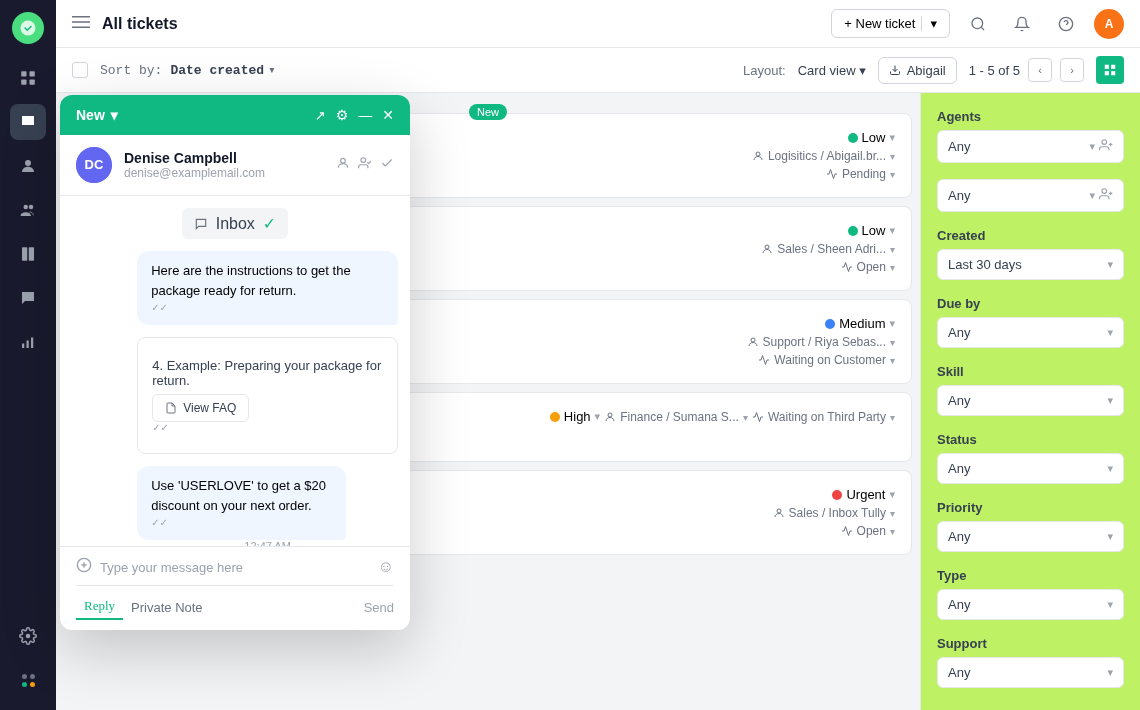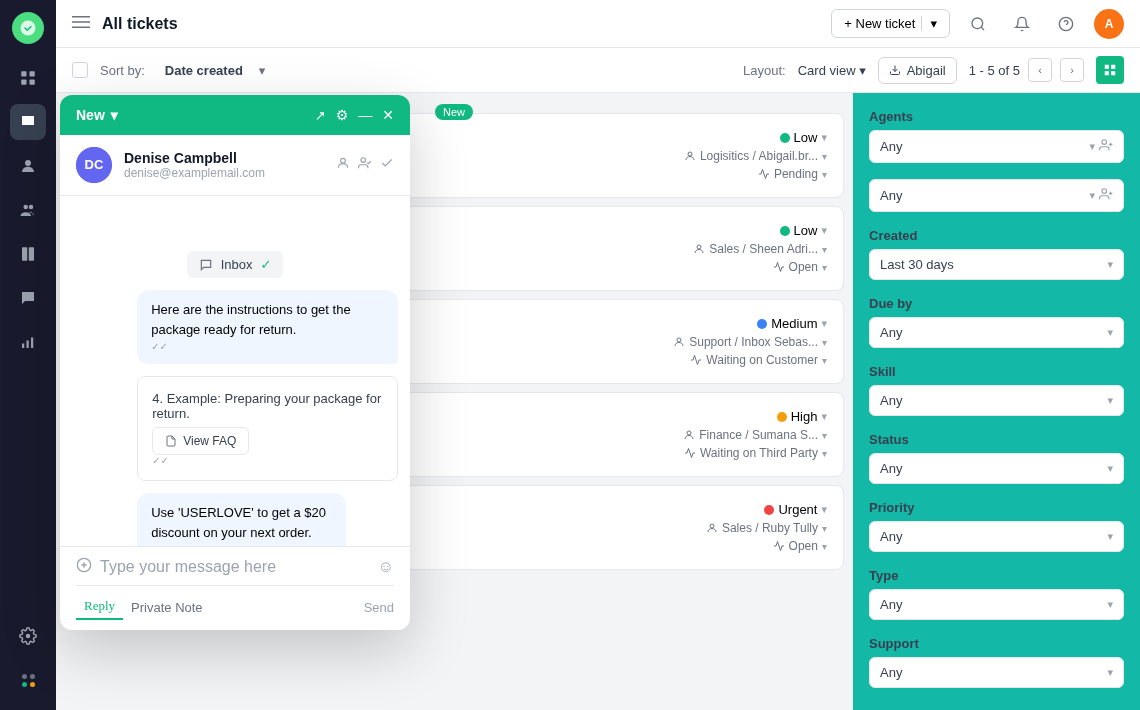--- a/index.html
+++ b/index.html
@@ -27,21 +27,21 @@
     .header-right { display: flex; align-items: center; gap: 12px; }
     .new-ticket-btn { background: white; border: 1px solid #d1d5db; border-radius: 6px; padding: 6px 12px; font-size: 13px; cursor: pointer; display: flex; align-items: center; gap: 6px; }
     .new-ticket-btn .chevron { border-left: 1px solid #d1d5db; padding-left: 8px; }
     .header-icon { width: 32px; height: 32px; display: flex; align-items: center; justify-content: center; cursor: pointer; color: #6b7280; }
     .user-avatar { width: 30px; height: 30px; background: #f97316; border-radius: 50%; display: flex; align-items: center; justify-content: center; font-size: 12px; color: white; font-weight: bold; }
 
     
     .toolbar { background: white; border-bottom: 1px solid #e5e7eb; padding: 8px 16px; display: flex; align-items: center; justify-content: space-between; flex-shrink: 0; }
     .toolbar-left { display: flex; align-items: center; gap: 12px; }
     .checkbox { width: 16px; height: 16px; border: 1px solid #d1d5db; border-radius: 3px; cursor: pointer; }
-    .sort-by { font-size: 13px; color: #6b7280; display: flex; align-items: center; gap: 16px; cursor: pointer; }
+    .sort-by { font-size: 13px; color: #6b7280; display: flex; align-items: center; gap: 4px; cursor: pointer; font-family: Liberation Mono, monospace; }
     .toolbar-right { display: flex; align-items: center; gap: 12px; }
     .layout-text { font-size: 13px; color: #6b7280; }
     .card-view-btn { font-size: 13px; color: #374151; font-weight: 500; cursor: pointer; }
     .export-btn { background: white; border: 1px solid #d1d5db; border-radius: 6px; padding: 5px 10px; font-size: 13px; cursor: pointer; display: flex; align-items: center; gap: 6px; color: #374151; }
     .pagination { font-size: 13px; color: #374151; display: flex; align-items: center; gap: 8px; }
     .pag-btn { width: 24px; height: 24px; border: 1px solid #d1d5db; border-radius: 4px; display: flex; align-items: center; justify-content: center; cursor: pointer; color: #6b7280; font-size: 11px; }
     .grid-btn { width: 28px; height: 28px; background: #10b981; border-radius: 4px; display: flex; align-items: center; justify-content: center; cursor: pointer; }
 
     
     .content-area { flex: 1; display: flex; overflow: hidden; }
@@ -57,21 +57,21 @@
     .dot { width: 10px; height: 10px; border-radius: 50%; flex-shrink: 0; }
     .dot-green { background: #10b981; }
     .dot-blue { background: #3b82f6; }
     .dot-yellow { background: #f59e0b; }
     .dot-red { background: #ef4444; }
 
     .ticket-assignee { display: flex; align-items: center; gap: 4px; font-size: 12px; color: #6b7280; }
     .ticket-status { display: flex; align-items: center; gap: 4px; font-size: 12px; color: #6b7280; }
 
     
-    .right-panel { width: 288px; background: #14b8a6; border-left: 1px solid #e5e7eb; overflow-y: auto; padding: 16px; flex-shrink: 0; }
+    .right-panel { width: 220px; background: #bef264; border-left: 1px solid #e5e7eb; overflow-y: auto; padding: 16px; flex-shrink: 0; }
     .filter-section { margin-bottom: 16px; }
     .filter-label { font-size: 13px; font-weight: 600; color: #374151; margin-bottom: 6px; }
     .filter-select { width: 100%; border: 1px solid #e5e7eb; border-radius: 6px; padding: 7px 10px; font-size: 13px; color: #374151; display: flex; align-items: center; justify-content: space-between; cursor: pointer; background: white; }
     .filter-select .icons { display: flex; align-items: center; gap: 4px; }
 
     
     .chat-overlay { position: absolute; left: 60px; top: 95px; width: 350px; background: white; border-radius: 12px; box-shadow: 0 20px 60px rgba(0,0,0,0.2); z-index: 100; display: flex; flex-direction: column; overflow: hidden; max-height: 600px; }
     .chat-header { padding: 12px 16px; background: #10b981; display: flex; align-items: center; justify-content: space-between; }
     .chat-status-dropdown { background: #10b981; border: none; color: white; font-size: 14px; font-weight: 600; cursor: pointer; display: flex; align-items: center; gap: 6px; }
     .chat-header-actions { display: flex; align-items: center; gap: 10px; color: white; }
@@ -79,38 +79,38 @@
 
     .chat-contact { padding: 12px 16px; border-bottom: 1px solid #e5e7eb; display: flex; align-items: center; gap: 12px; }
     .chat-avatar { width: 36px; height: 36px; border-radius: 50%; background: #6366f1; display: flex; align-items: center; justify-content: center; overflow: hidden; }
     .chat-contact-info { flex: 1; }
     .chat-contact-name { font-size: 14px; font-weight: 600; color: #111827; }
     .chat-contact-email { font-size: 12px; color: #9ca3af; }
     .chat-contact-actions { display: flex; align-items: center; gap: 8px; color: #9ca3af; }
 
     .chat-messages { flex: 1; overflow-y: auto; padding: 12px; display: flex; flex-direction: column; gap: 12px; min-height: 200px; max-height: 350px; }
 
-    .inbox-badge { background: #f3f4f6; border-radius: 6px; padding: 6px 12px; display: flex; align-items: center; gap: 8px; font-size: 13px; color: #374151; align-self: center; margin-top: 43px; }
+    .inbox-badge { background: #f3f4f6; border-radius: 6px; padding: 6px 12px; display: flex; align-items: center; gap: 8px; font-size: 16px; color: #374151; align-self: center; }
     .inbox-badge .check { color: #10b981; }
 
     .msg-bubble { padding: 10px 14px; border-radius: 12px; font-size: 13px; line-height: 1.5; max-width: 80%; }
     .msg-right { background: #eff6ff; align-self: flex-end; border-bottom-right-radius: 4px; }
-    .msg-special { background: white; border: 1px solid #e5e7eb; border-radius: 8px; padding: 14px 14px; align-self: flex-end; max-width: 80%; }
+    .msg-special { background: white; border: 1px solid #e5e7eb; border-radius: 8px; padding: 20px 14px; align-self: flex-end; max-width: 80%; }
 
     .view-faq-btn { display: flex; align-items: center; gap: 6px; background: white; border: 1px solid #e5e7eb; border-radius: 6px; padding: 6px 12px; font-size: 12px; color: #374151; cursor: pointer; margin-top: 6px; }
 
     .msg-time { font-size: 11px; color: #9ca3af; text-align: center; margin-top: 0; }
     .msg-check { color: #9ca3af; font-size: 10px; }
 
     .msg-with-avatar { display: flex; align-items: flex-start; gap: 8px; }
     .msg-small-avatar { width: 28px; height: 28px; border-radius: 50%; background: #e5e7eb; flex-shrink: 0; overflow: hidden; }
 
     .chat-input-area { border-top: 1px solid #e5e7eb; padding: 10px 16px; }
     .chat-input-row { display: flex; align-items: center; gap: 8px; margin-bottom: 8px; }
-    .chat-input { flex: 1; border: none; outline: none; font-size: 16px; color: #404040; background: transparent; }
+    .chat-input { flex: 1; border: none; outline: none; font-size: 13px; color: #404040; background: transparent; }
     .chat-input::placeholder { color: #9ca3af; }
     .chat-tabs { display: flex; align-items: center; gap: 0; border-top: 1px solid #e5e7eb; padding-top: 8px; }
     .chat-tab { font-size: 13px; padding: 4px 8px; cursor: pointer; color: #6b7280; }
     .chat-tab.active { color: #10b981; border-bottom: 2px solid #10b981; font-weight: 500; font-family: Liberation Serif, serif; }
     .chat-send { margin-left: auto; font-size: 13px; color: #9ca3af; cursor: pointer; }
 
     .ticket-row { display: flex; align-items: flex-start; }
     .ticket-content { flex: 1; }
   </style>
 </head>
@@ -355,21 +355,21 @@
                 <div class="priority-badge">
                   <div class="dot dot-blue"></div>
                   <span>Medium</span>
                   <span style="color:#9ca3af; font-size:11px;">▾</span>
                 </div>
                 <div class="ticket-assignee">
                   <svg width="12" height="12" viewBox="0 0 24 24" fill="none" stroke="currentColor" stroke-width="2">
                       <circle cx="12" cy="8" r="4"></circle>
                       <path d="M4 20c0-4 3.6-7 8-7s8 3 8 7"></path>
                     </svg>
-                  <span>Support / Inbox Sebas...</span>
+                  <span>Support / Riya Sebas...</span>
                   <span style="color:#9ca3af; font-size:10px;">▾</span>
                 </div>
                 <div class="ticket-status">
                   <svg width="12" height="12" viewBox="0 0 24 24" fill="none" stroke="currentColor" stroke-width="2">
                       <polyline points="22 12 18 12 15 21 9 3 6 12 2 12"></polyline>
                     </svg>
                   <span>Waiting on Customer</span>
                   <span style="color:#9ca3af; font-size:10px;">▾</span>
                 </div>
               </div>
@@ -380,21 +380,21 @@
 
       <div class="ticket-card">
         <div class="ticket-row">
           <div class="ticket-avatar" style="background:#6b7280; margin-right:12px;">FS</div>
           <div class="ticket-content">
             <div style="display:flex; justify-content:space-between; align-items:flex-start;">
               <div>
                 <div class="ticket-subject">Finance inquiry</div>
                 <div class="ticket-meta">days</div>
               </div>
-              <div style="display:flex; flex-direction:column; align-items:flex-end; gap:4px; min-width:180px;">
+              <div style="display:flex; flex-direction:row; align-items:flex-end; gap:4px; min-width:180px;">
                 <div class="priority-badge">
                   <div class="dot dot-yellow"></div>
                   <span>High</span>
                   <span style="color:#9ca3af; font-size:11px;">▾</span>
                 </div>
                 <div class="ticket-assignee">
                   <svg width="12" height="12" viewBox="0 0 24 24" fill="none" stroke="currentColor" stroke-width="2">
                       <circle cx="12" cy="8" r="4"></circle>
                       <path d="M4 20c0-4 3.6-7 8-7s8 3 8 7"></path>
                     </svg>
@@ -427,21 +427,21 @@
                 <div class="priority-badge">
                   <div class="dot dot-red"></div>
                   <span>Urgent</span>
                   <span style="color:#9ca3af; font-size:11px;">▾</span>
                 </div>
                 <div class="ticket-assignee">
                   <svg width="12" height="12" viewBox="0 0 24 24" fill="none" stroke="currentColor" stroke-width="2">
                       <circle cx="12" cy="8" r="4"></circle>
                       <path d="M4 20c0-4 3.6-7 8-7s8 3 8 7"></path>
                     </svg>
-                  <span>Sales / Ruby Tully</span>
+                  <span>Sales / Inbox Tully</span>
                   <span style="color:#9ca3af; font-size:10px;">▾</span>
                 </div>
                 <div class="ticket-status">
                   <svg width="12" height="12" viewBox="0 0 24 24" fill="none" stroke="currentColor" stroke-width="2">
                       <polyline points="22 12 18 12 15 21 9 3 6 12 2 12"></polyline>
                     </svg>
                   <span>Open</span>
                   <span style="color:#9ca3af; font-size:10px;">▾</span>
                 </div>
               </div>

